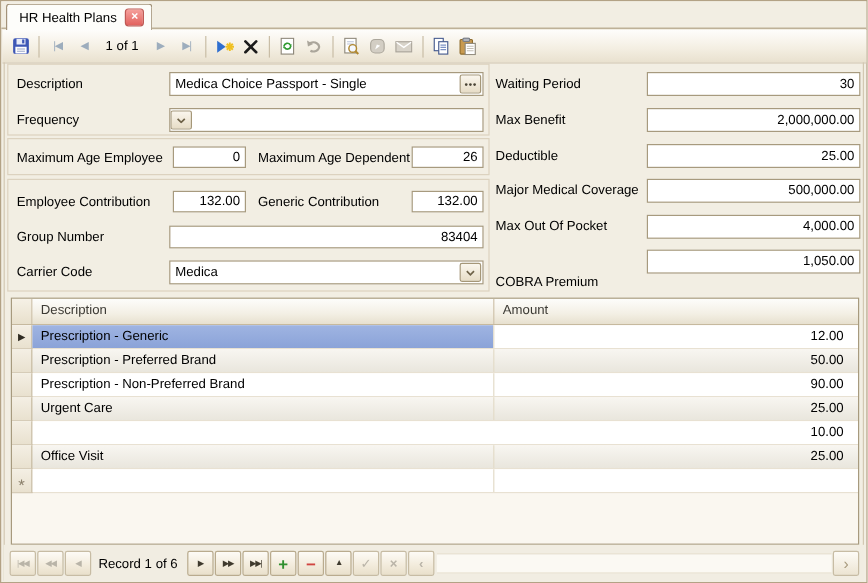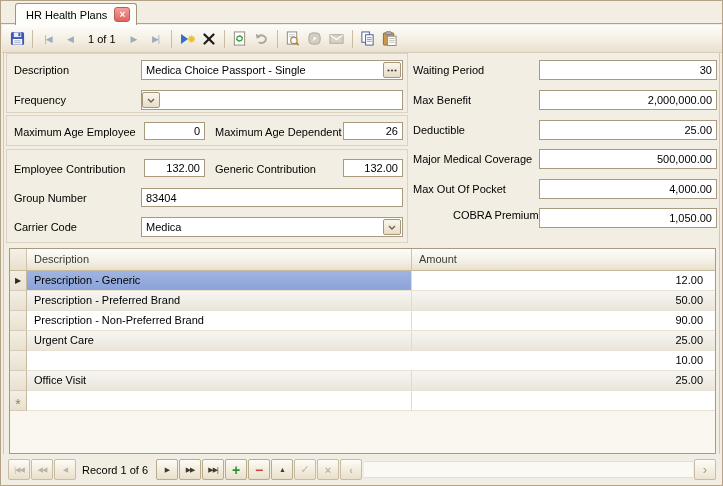--- a/index.html
+++ b/index.html
@@ -5,21 +5,21 @@
   * { margin:0; padding:0; box-sizing:border-box; }
   html,body { background:#d8d2c4; }
   body { font-family:"Liberation Sans","DejaVu Sans",sans-serif; font-size:11px; color:#000; }
 
   .window { position:relative; width:723px; height:486px; background:#f2eee3;
             border:1px solid #b3a285; overflow:hidden; }
 
   
   .tabstrip { position:absolute; left:0; top:0; width:100%; height:23px;
               border-bottom:1px solid #b1a286; background:#f2eee3; }
-  .tab { position:absolute; left:14px; top:2px; height:22px; min-width:118px;
+  .tab { position:absolute; left:4px; top:2px; height:22px; min-width:118px;
          background:#fdfdfa; border:1px solid #a3937a; border-bottom:none;
          border-radius:3px 3px 0 0; display:flex; align-items:center;
          padding:0 6px 0 10px; gap:7px; z-index:2; }
   .tab-label { white-space:nowrap; }
   .tab-close { width:16px; height:15px; border:1px solid #bf5a55; border-radius:3px;
                background:linear-gradient(180deg,#f5a09b 0%,#e2625e 100%);
                color:#fff; font-weight:bold; font-size:10px; line-height:13px;
                text-align:center; cursor:default; }
 
   
@@ -248,21 +248,21 @@
   <span class="flabel" style="left:13px; top:162px;">Employee Contribution</span>
   <div class="tbox num" style="left:143px; top:158px; width:61px; height:18px;">
     <span class="tval">132.00</span>
   </div>
   <span class="flabel" style="left:214px; top:162px;">Generic Contribution</span>
   <div class="tbox num" style="left:342px; top:158px; width:60px; height:18px;">
     <span class="tval">132.00</span>
   </div>
 
   <span class="flabel" style="left:13px; top:191px;">Group Number</span>
-  <div class="tbox" style="left:140px; top:187px; width:262px; height:19px;">
+  <div class="tbox" style="left:140px; top:187px; width:262px; height:19px;text-align:right;">
     <span class="tval">83404</span>
   </div>
 
   <span class="flabel" style="left:13px; top:220px;">Carrier Code</span>
   <div class="tbox" style="left:140px; top:216px; width:262px;">
     <span class="tval">Medica</span>
     <span class="inbtn">
       <svg width="8" height="5" viewBox="0 0 8 5">
         <polyline points="1,1 4,4 7,1" fill="none" stroke="#6e6248" stroke-width="1.4"></polyline>
       </svg>
@@ -287,21 +287,21 @@
   <span class="flabel" style="left:412px; top:152px;">Major Medical Coverage</span>
   <div class="tbox num" style="left:538px; top:148px; width:178px;">
     <span class="tval">500,000.00</span>
   </div>
 
   <span class="flabel" style="left:412px; top:182px;">Max Out Of Pocket</span>
   <div class="tbox num" style="left:538px; top:178px; width:178px;">
     <span class="tval">4,000.00</span>
   </div>
 
-  <span class="flabel" style="left:412px; top:208px;margin-left:40px;">COBRA Premium</span>
+  <span class="flabel" style="left:412px; top:228px;">COBRA Premium</span>
   <div class="tbox num" style="left:538px; top:207px; width:178px;">
     <span class="tval">1,050.00</span>
   </div>
 
   <div class="grid">
     <div class="ghead">
       <div class="gcorner"></div>
       <div class="ghcell desc">Description</div>
       <div class="ghcell amt">Amount</div>
     </div>

